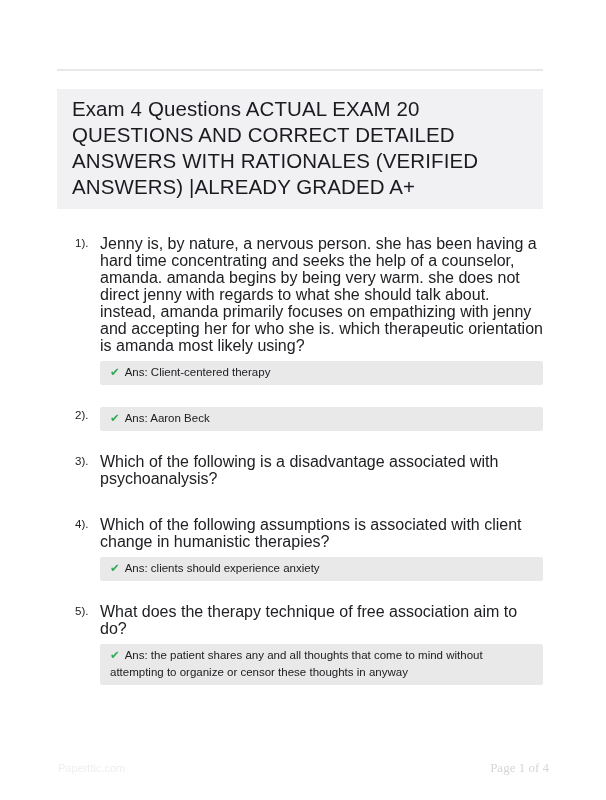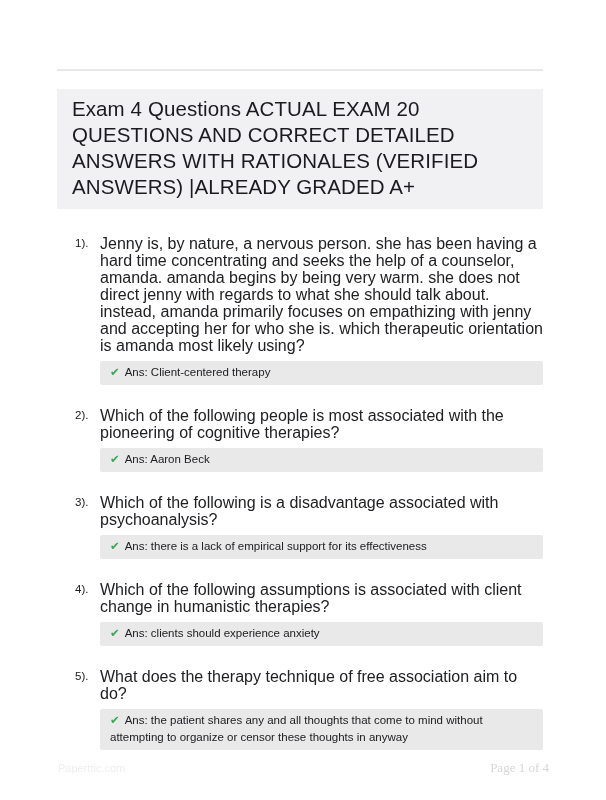--- a/index.html
+++ b/index.html
@@ -109,34 +109,30 @@
           <div class="qtext">Jenny is, by nature, a nervous person. she has been having a hard time concentrating and seeks the help of a counselor, amanda. amanda begins by being very warm. she does not direct jenny with regards to what she should talk about. instead, amanda primarily focuses on empathizing with jenny and accepting her for who she is. which therapeutic orientation is amanda most likely using?</div>
           <div class="answer-box">
             <span class="check">✔</span><span>Ans: Client-centered therapy</span>
           </div>
         </div>
       </div>
 
       <div class="question">
         <div class="qnum">2).</div>
         <div class="qbody">
-          <div class="qtext">Which of the following people is most associated with the pioneering of cognitive therapies?</div>
           <div class="answer-box">
             <span class="check">✔</span><span>Ans: Aaron Beck</span>
           </div>
         </div>
       </div>
 
       <div class="question">
         <div class="qnum">3).</div>
         <div class="qbody">
           <div class="qtext">Which of the following is a disadvantage associated with psychoanalysis?</div>
-          <div class="answer-box">
-            <span class="check">✔</span><span>Ans: there is a lack of empirical support for its effectiveness</span>
-          </div>
         </div>
       </div>
 
       <div class="question">
         <div class="qnum">4).</div>
         <div class="qbody">
           <div class="qtext">Which of the following assumptions is associated with client change in humanistic therapies?</div>
           <div class="answer-box">
             <span class="check">✔</span><span>Ans: clients should experience anxiety</span>
           </div>

